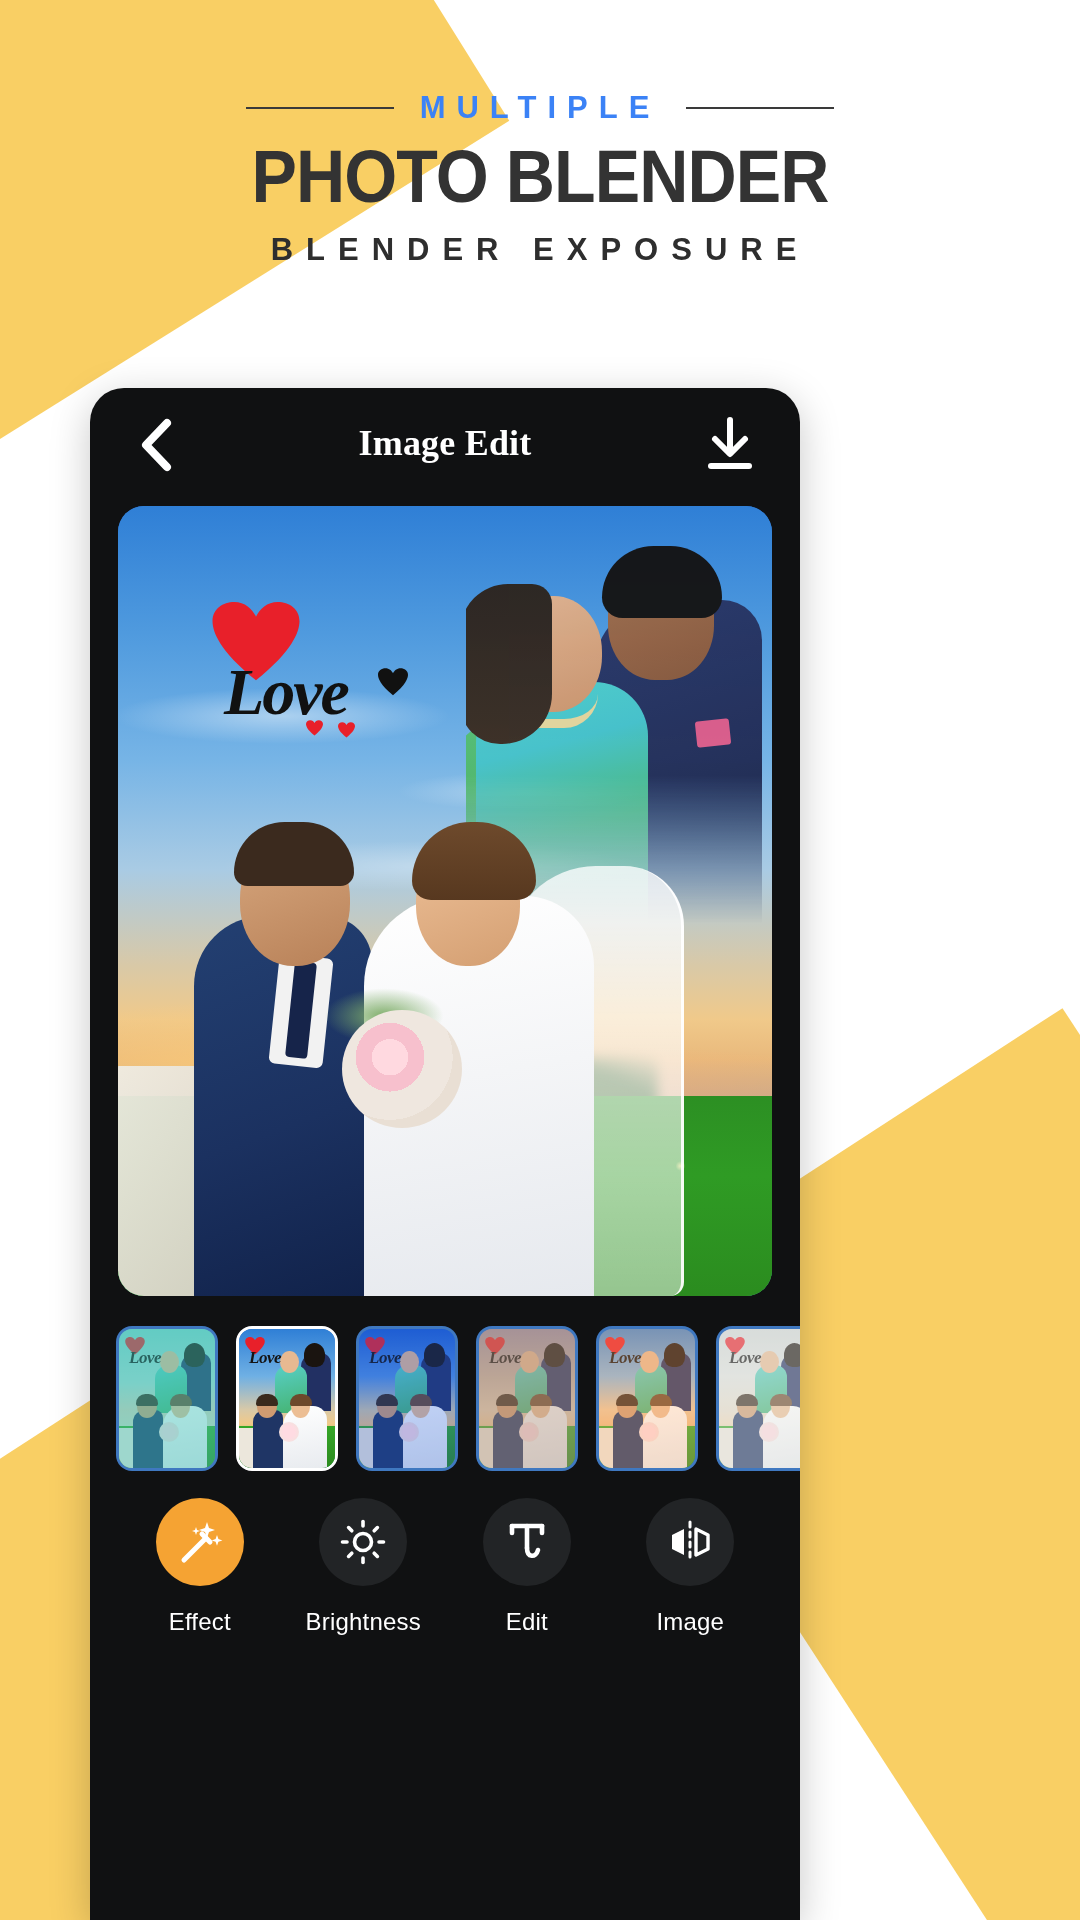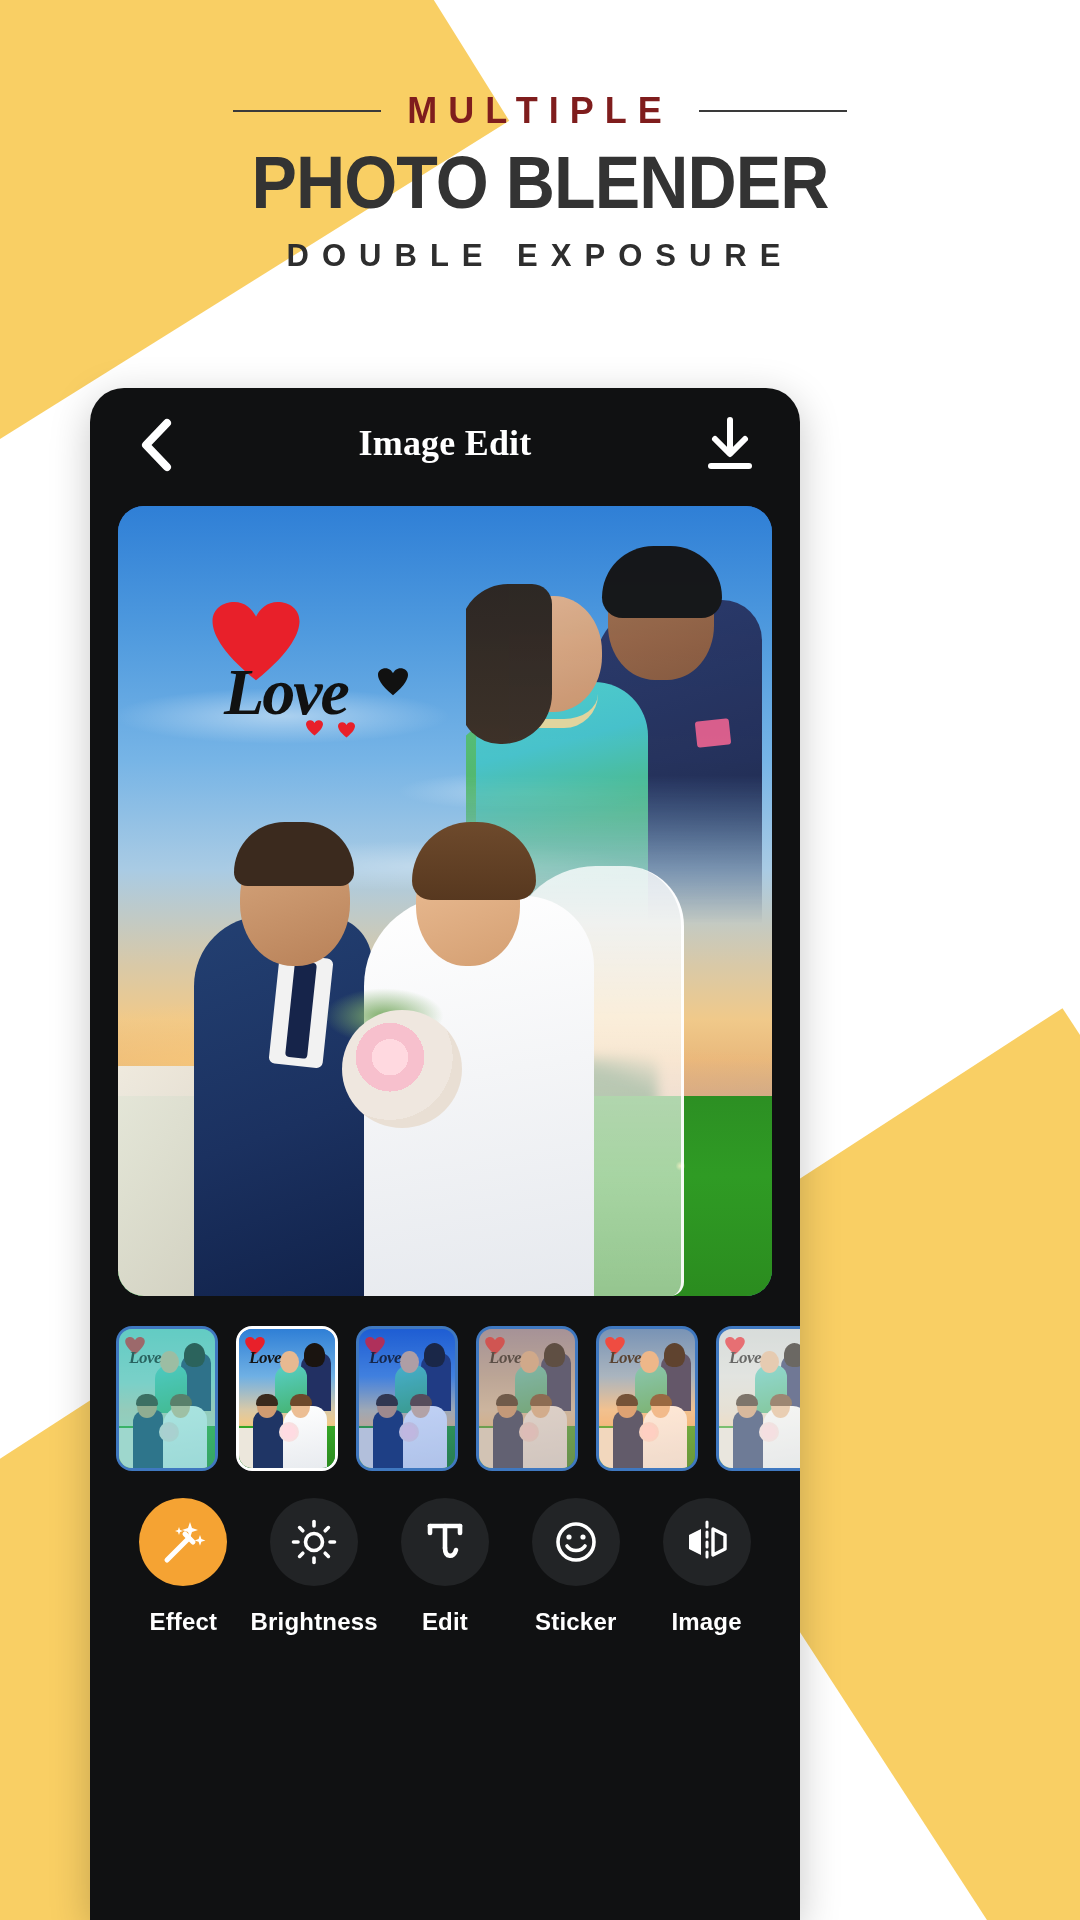--- a/index.html
+++ b/index.html
@@ -24,22 +24,22 @@
   .wedge-br {
     left:820px; top:1080px; width:560px; height:1000px;
     transform: rotate(-33deg); transform-origin:50% 50%;
   }
 
   
   .banner { position:absolute; left:0; top:90px; width:1080px; text-align:center; z-index:5; }
   .kicker-row { display:flex; align-items:center; justify-content:center; gap:26px; }
   .kicker-rule { height:2px; background:#3a3a3a; width:148px; }
   .kicker {
-    font-size:36px; font-weight:700; letter-spacing:11px;
-    color:#7f1d1d; font-family:"Liberation Sans", sans-serif;
+    font-size:31px; font-weight:700; letter-spacing:11px;
+    color:#3b82f6; font-family:"Liberation Sans", sans-serif;
   }
   .headline {
     margin-top:12px;
     font-size:74px; line-height:1.05; font-weight:700;
     letter-spacing:-1px; color:#333333;
     font-family:"Liberation Sans", sans-serif;
     transform: scaleX(0.92);
   }
   .subline {
     margin-top:16px; font-size:31px; font-weight:700;
@@ -323,40 +323,40 @@
     display:flex; align-items:flex-start; justify-content:space-around;
     padding:0 28px;
   }
   .tool { width:120px; display:flex; flex-direction:column; align-items:center; cursor:pointer; }
   .tool-circle {
     width:88px; height:88px; border-radius:50%;
     background:#222426; display:flex; align-items:center; justify-content:center;
   }
   .tool.active .tool-circle { background:#F5A333; }
   .tool-label {
-    margin-top:22px; color:#ffffff; font-size:24px; font-weight:700; letter-spacing:.2px;
+    margin-top:22px; color:#ffffff; font-size:24px; font-weight:400; letter-spacing:.2px;
   }
 </style>
 </head>
 <body>
 
 <div id="stage">
 
   <div class="wedge wedge-tl"></div>
   <div class="wedge wedge-bl"></div>
   <div class="wedge wedge-br"></div>
 
   <div class="banner">
     <div class="kicker-row">
       <div class="kicker-rule"></div>
       <div class="kicker">MULTIPLE</div>
       <div class="kicker-rule"></div>
     </div>
     <div class="headline">PHOTO BLENDER</div>
-    <div class="subline">DOUBLE EXPOSURE</div>
+    <div class="subline">BLENDER EXPOSURE</div>
   </div>
 
   <div class="phone">
 
     <div class="appbar">
       <div class="back-btn">
         <svg width="34" height="54" viewBox="0 0 34 54">
           <path d="M29 5 L8 27 L29 49" fill="none" stroke="#fff" stroke-width="8" stroke-linecap="round" stroke-linejoin="round"></path>
         </svg>
       </div>
@@ -626,31 +626,20 @@
               <path d="M38 8 L38 15" stroke="#fff" stroke-width="4.6" stroke-linecap="round"></path>
               <path d="M23 8 L23 30" stroke="#fff" stroke-width="4.6" stroke-linecap="round"></path>
               <path d="M23 30 C 23 40, 32 40, 34 32" fill="none" stroke="#fff" stroke-width="4.6" stroke-linecap="round"></path>
             </svg>
           </div>
           <div class="tool-label">Edit</div>
         </div>
         <div class="tool">
           <div class="tool-circle">
             <svg width="48" height="48" viewBox="0 0 48 48">
-              <circle cx="24" cy="24" r="18" fill="none" stroke="#fff" stroke-width="3.6"></circle>
-              <circle cx="17" cy="19" r="2.6" fill="#fff"></circle>
-              <circle cx="31" cy="19" r="2.6" fill="#fff"></circle>
-              <path d="M15 28 C 19 34, 29 34, 33 28" fill="none" stroke="#fff" stroke-width="3.6" stroke-linecap="round"></path>
-            </svg>
-          </div>
-          <div class="tool-label">Sticker</div>
-        </div>
-        <div class="tool">
-          <div class="tool-circle">
-            <svg width="48" height="48" viewBox="0 0 48 48">
               <path d="M24 4 L24 44" stroke="#fff" stroke-width="3" stroke-linecap="round" stroke-dasharray="5 5"></path>
               <path d="M18 11 L6 17 L6 31 L18 37 Z" fill="#fff"></path>
               <path d="M30 11 L42 17 L42 31 L30 37 Z" fill="none" stroke="#fff" stroke-width="3.4" stroke-linejoin="round"></path>
             </svg>
           </div>
           <div class="tool-label">Image</div>
         </div>
       </div>
 
   </div>

